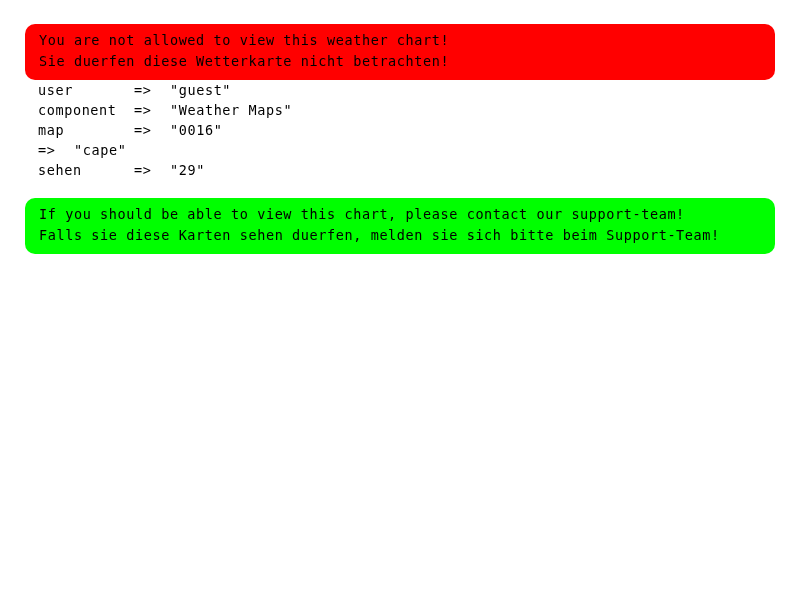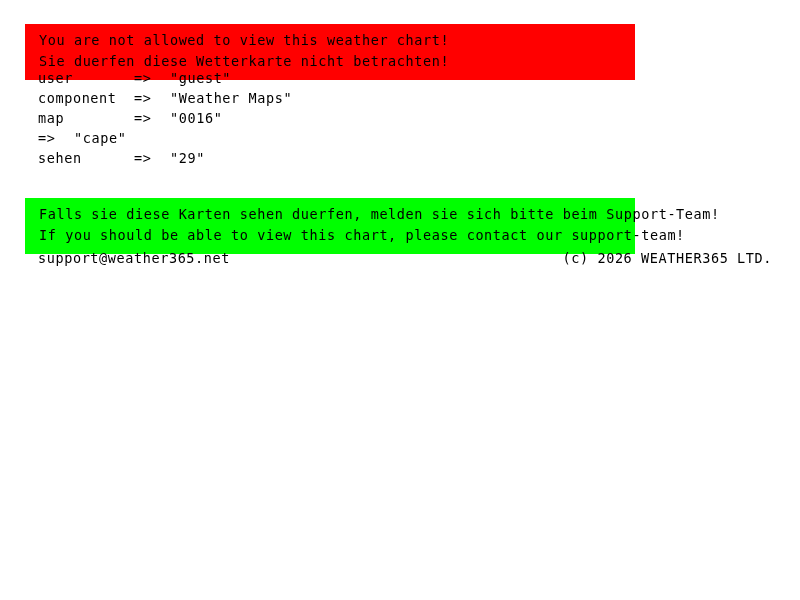--- a/index.html
+++ b/index.html
@@ -16,43 +16,44 @@
     color: #000000;
   }
   .page {
     position: relative;
     width: 800px;
     height: 600px;
   }
   .banner {
     position: absolute;
     left: 25px;
-    width: 610px;
+    width: 750px;
     box-sizing: border-box;
     padding: 6px 14px 8px 14px;
     line-height: 21px;
     white-space: nowrap;
+    border-radius: 10px;
   }
   .banner-error {
     top: 24px;
     background: #ff0000;
   }
   .banner-info {
     top: 198px;
     background: #00ff00;
   }
   .banner-line {
     display: block;
     font-size: 13.5px;
     letter-spacing: 0.6px;
   }
   .params {
     position: absolute;
     left: 38px;
-    top: 68px;
+    top: 80px;
   }
   .param-row {
     display: flex;
     height: 20px;
     line-height: 20px;
     white-space: nowrap;
   }
   .param-key {
     width: 96px;
     letter-spacing: 0.6px;
@@ -108,22 +109,18 @@
       <span class="param-val">"cape"</span>
     </div>
     <div class="param-row">
       <span class="param-key">sehen</span>
       <span class="param-arrow">=&gt;</span>
       <span class="param-val">"29"</span>
     </div>
   </div>
 
   <div class="banner banner-info">
+    <span class="banner-line">If you should be able to view this chart, please contact our support-team!</span>
     <span class="banner-line">Falls sie diese Karten sehen duerfen, melden sie sich bitte beim Support-Team!</span>
-    <span class="banner-line">If you should be able to view this chart, please contact our support-team!</span>
   </div>
 
-  <div class="footer">
-    <span>support@weather365.net</span>
-    <span>(c) 2026 WEATHER365 LTD.</span>
-  </div>
 
 </div>
 
 </body></html>

